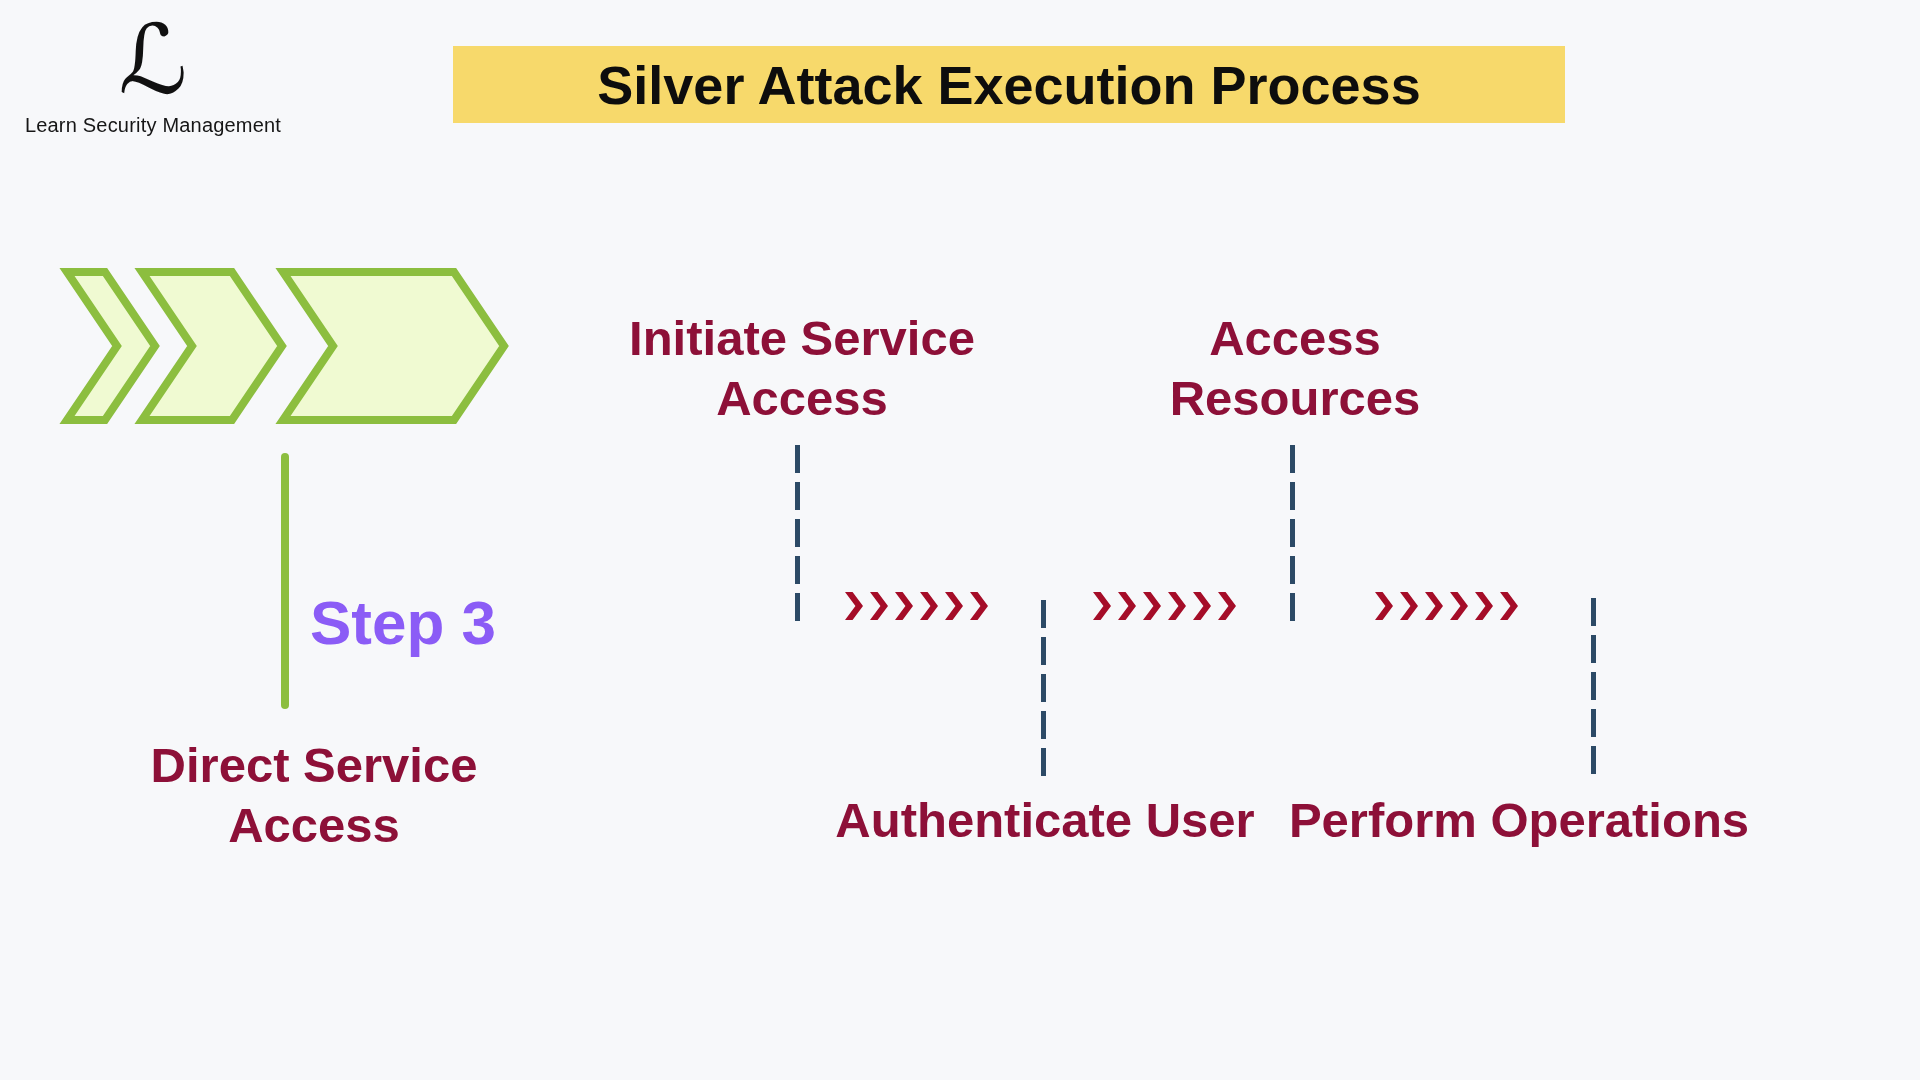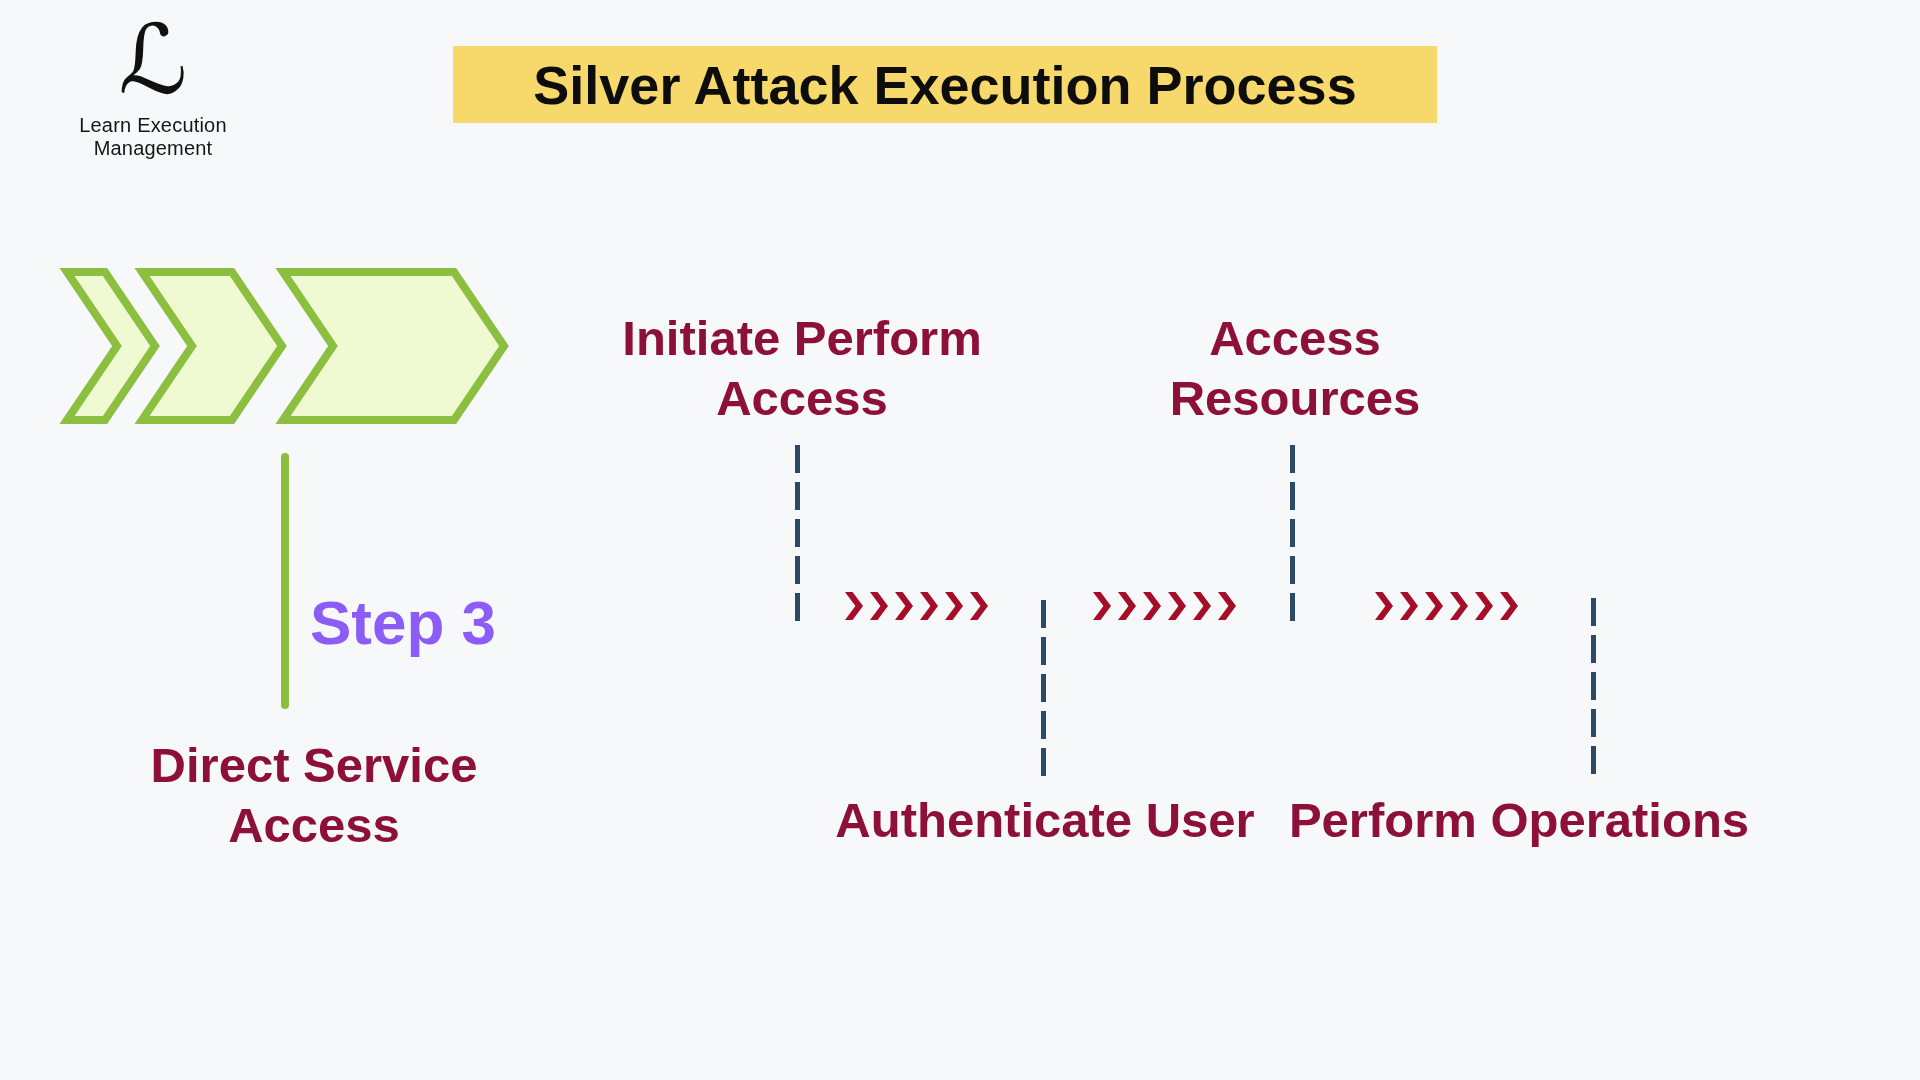--- a/index.html
+++ b/index.html
@@ -16,21 +16,21 @@
     font-family:"DejaVu Serif","DejaVu Sans",serif;
     font-style:italic;font-size:96px;line-height:1;color:#111;
     display:block;margin:0 auto;
   }
   .logo-text{
     display:block;margin-top:6px;font-size:20px;color:#161616;letter-spacing:.2px;
   }
 
   
   .banner{
-    left:453px;top:46px;width:984px;height:77px;
+    left:453px;top:46px;width:1112px;height:77px;
     background:#f7d96b;display:flex;align-items:center;justify-content:center;
   }
   .banner-title{
     font-size:54px;font-weight:bold;color:#0d0d0d;letter-spacing:0;white-space:nowrap;
   }
 
   
   .chevrons{left:59px;top:264px;}
 
   
@@ -71,39 +71,39 @@
   .arrow-glyph{
     width:18px;height:28px;background:#a50d28;flex:0 0 auto;
     clip-path:polygon(0% 0%,42% 0%,100% 50%,42% 100%,0% 100%,58% 50%);
   }
 </style>
 </head>
 <body>
 
 <div class="abs logo">
   <span class="logo-glyph">ℒ</span>
-  <span class="logo-text">Learn Execution Management</span>
+  <span class="logo-text">Learn Security Management</span>
 </div>
 
 <div class="abs banner">
   <span class="banner-title">Silver Attack Execution Process</span>
 </div>
 
 <svg class="abs chevrons" width="460" height="165" viewBox="0 0 460 165">
   <polygon points="8,8 46,8 96,82 46,156 8,156 58,82" fill="#f0fad2" stroke="#8cbe3f" stroke-width="8" stroke-linejoin="miter"></polygon>
   <polygon points="83,8 173,8 223,82 173,156 83,156 133,82" fill="#f0fad2" stroke="#8cbe3f" stroke-width="8" stroke-linejoin="miter"></polygon>
   <polygon points="224,8 395,8 445,82 395,156 224,156 274,82" fill="#f0fad2" stroke="#8cbe3f" stroke-width="8" stroke-linejoin="miter"></polygon>
 </svg>
 
 <div class="abs green-line"></div>
 <div class="abs step-title">Step 3</div>
 <div class="abs flow-label step-caption">Direct Service
 Access</div>
 
-<div class="abs flow-label label-initiate">Initiate Perform
+<div class="abs flow-label label-initiate">Initiate Service
 Access</div>
 <div class="abs flow-label label-authenticate">Authenticate User</div>
 <div class="abs flow-label label-access">Access
 Resources</div>
 <div class="abs flow-label label-perform">Perform Operations</div>
 
 <div class="abs dash dash-1"></div>
 <div class="abs dash dash-2"></div>
 <div class="abs dash dash-3"></div>
 <div class="abs dash dash-4"></div>

